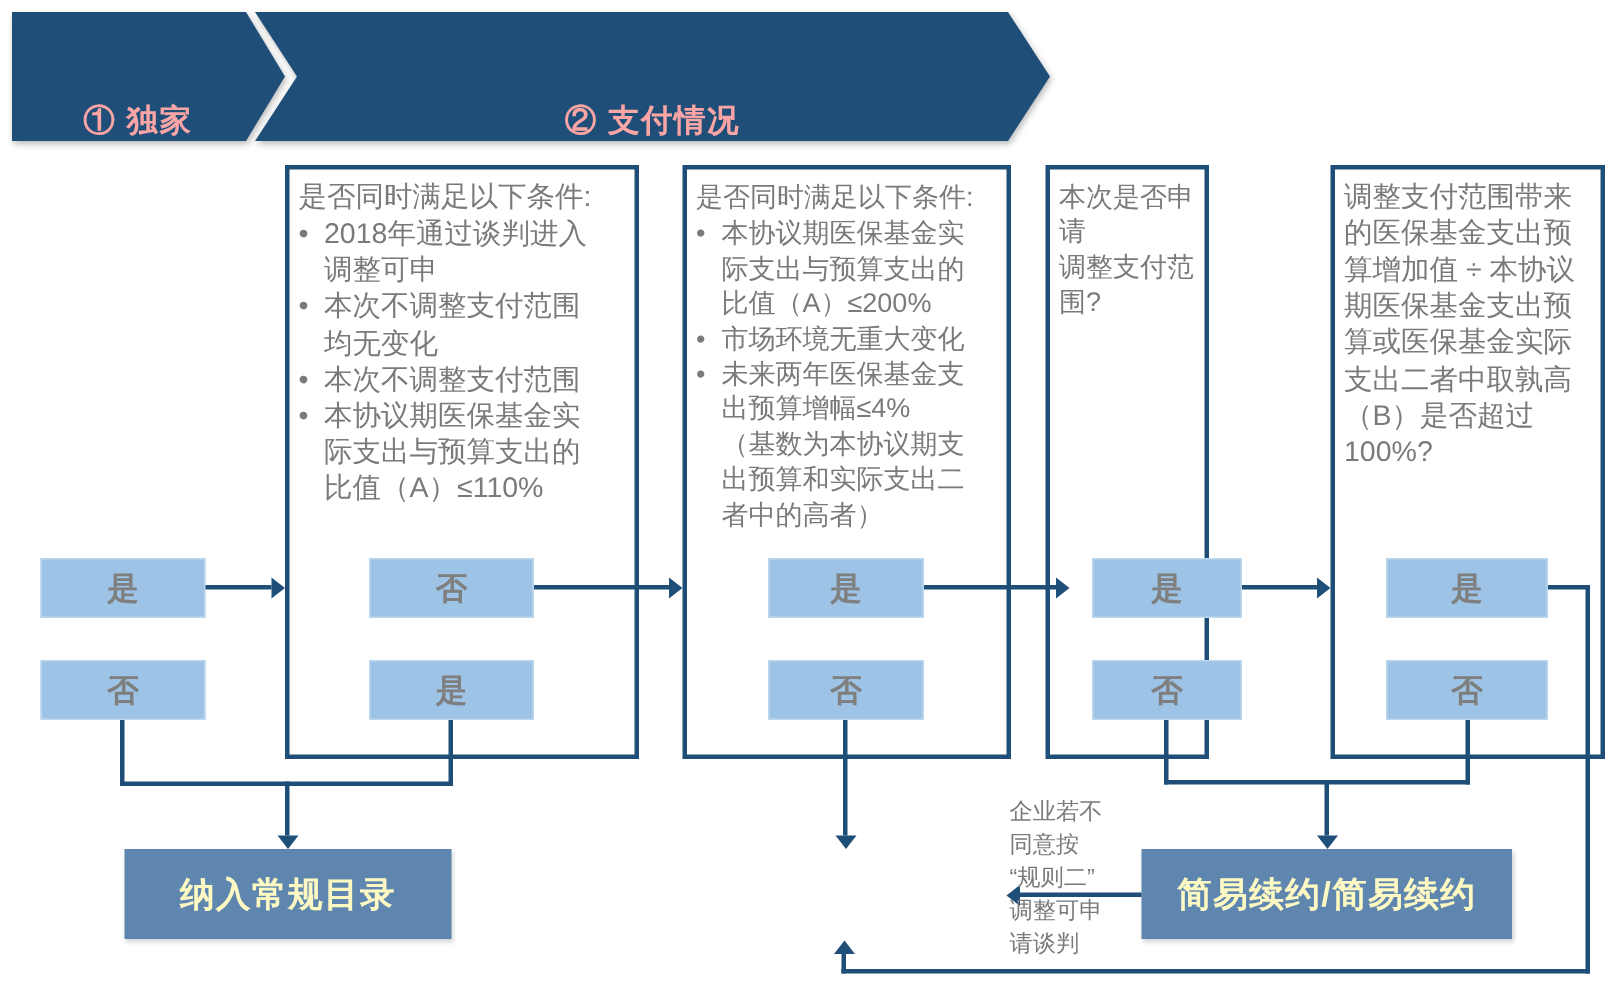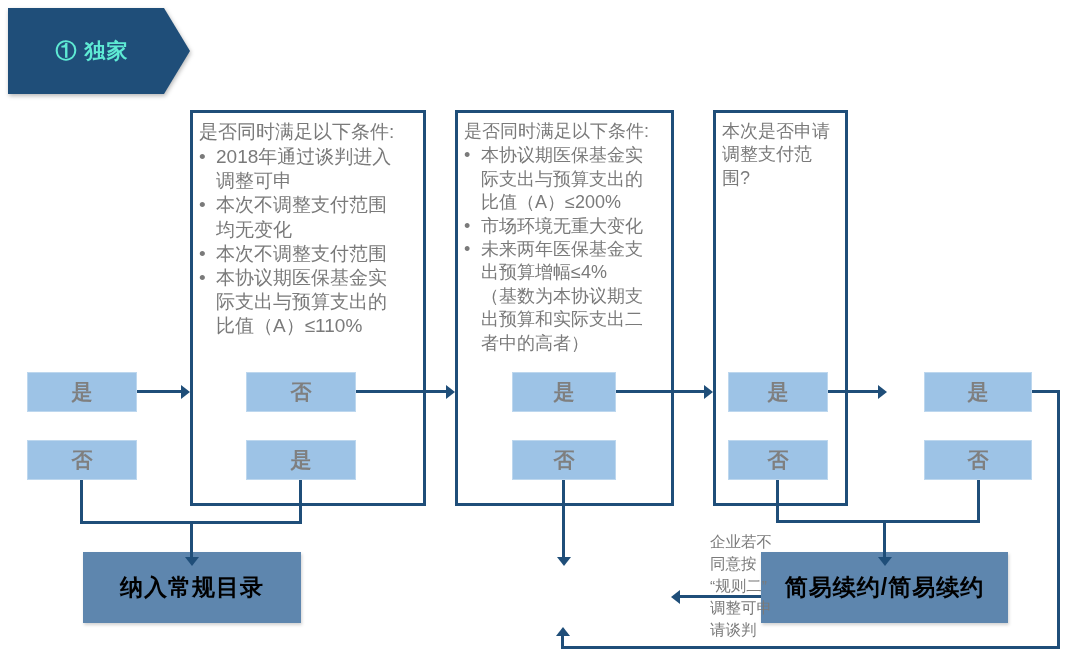--- a/index.html
+++ b/index.html
@@ -7,49 +7,49 @@
     --lblue:#9DC3E6;
     --steel:#5E86AE;
     --gray:#7A7A7A;
   }
   html,body{margin:0;padding:0;background:#ffffff;}
   body{font-family:"Liberation Sans", sans-serif;}
   #canvas{position:relative;width:1080px;height:664px;background:#ffffff;overflow:hidden;}
 
   
   .banner-wrap{position:absolute;top:8px;height:86px;filter:drop-shadow(1px 2px 2px rgba(0,0,0,.28));}
-  .banner{height:100%;background:var(--navy);color:#5eead4;font-weight:bold;font-size:21px;
-          display:flex;align-items:center;justify-content:center;letter-spacing:1px;}
+  .banner{height:100%;background:var(--navy);color:#fca5a5;font-weight:bold;font-size:21px;
+          display:flex;align-items:flex-end;justify-content:center;letter-spacing:1px;}
   #bw1{left:8px;width:182px;}
   #bw1 .banner{width:182px;clip-path:polygon(0 0,calc(100% - 26px) 0,100% 50%,calc(100% - 26px) 100%,0 100%);padding-right:14px;box-sizing:border-box;}
   #bw2{left:170px;width:530px;}
   #bw2 .banner{width:530px;clip-path:polygon(0 0,calc(100% - 28px) 0,100% 50%,calc(100% - 28px) 100%,0 100%,28px 50%);}
   #bw3{left:706px;width:366px;}
   #bw3 .banner{width:366px;clip-path:polygon(0 0,calc(100% - 28px) 0,100% 50%,calc(100% - 28px) 100%,0 100%,28px 50%);}
 
   
   .qbox{position:absolute;top:110px;height:396px;background:#fff;border:3px solid var(--navy);
         box-sizing:border-box;color:var(--gray);padding:7px 6px;}
   #q1{left:6px;width:152px;font-size:18px;line-height:1.3;}
   #q2{left:190px;width:236px;font-size:19px;line-height:1.27;}
   #q3{left:455px;width:219px;font-size:18px;line-height:1.3;}
-  #q4{left:713px;width:135px;font-size:18px;line-height:1.3;}
+  #q4{left:697px;width:109px;font-size:18px;line-height:1.3;}
   #q5{left:887px;width:183px;font-size:19px;line-height:1.28;}
   .qtext{white-space:pre-line;}
   .bullets{margin-top:1px;}
   .bullet{display:flex;}
   .bullet .dot{width:17px;flex:0 0 17px;}
   .bullet .btext{white-space:pre-line;flex:1;}
 
   
   .btn{position:absolute;height:40px;background:var(--lblue);border:1px solid #BDD7EE;box-sizing:border-box;
        color:#7f7f7f;font-size:21px;font-weight:600;display:flex;align-items:center;justify-content:center;}
 
   
-  .rbox{position:absolute;top:552px;height:71px;background:var(--steel);color:#000000;font-weight:bold;
+  .rbox{position:absolute;top:566px;height:60px;background:var(--steel);color:#fef9c3;font-weight:bold;
         font-size:23px;display:flex;align-items:center;justify-content:center;
         box-shadow:1px 2px 3px rgba(0,0,0,.18);letter-spacing:1px;}
   #r1{left:83px;width:218px;}
   #r2{left:456px;width:212px;}
   #r3{left:761px;width:247px;}
 
   
   .cl{position:absolute;background:var(--navy);}
   .cl.h{height:3px;}
   .cl.v{width:3px;}
@@ -57,30 +57,35 @@
                  border-top:7px solid transparent;border-bottom:7px solid transparent;border-left:9px solid var(--navy);}
   .head-l::before{content:'';position:absolute;right:100%;top:50%;margin-top:-7px;width:0;height:0;
                  border-top:7px solid transparent;border-bottom:7px solid transparent;border-right:9px solid var(--navy);}
   .head-d::after{content:'';position:absolute;top:100%;left:50%;margin-left:-7px;width:0;height:0;
                  border-left:7px solid transparent;border-right:7px solid transparent;border-top:9px solid var(--navy);}
   .head-u::before{content:'';position:absolute;bottom:100%;left:50%;margin-left:-7px;width:0;height:0;
                  border-left:7px solid transparent;border-right:7px solid transparent;border-bottom:9px solid var(--navy);}
 
   
   .annot{position:absolute;left:673px;top:531px;width:94px;color:var(--gray);font-size:15.5px;
-         line-height:22px;white-space:pre-line;margin-left:37px;}
+         line-height:22px;white-space:pre-line;}
 </style>
 </head>
 <body>
 
 <div id="canvas">
 
   <div class="banner-wrap" id="bw1">
     <div class="banner">
         <span>① 独家</span>
+      </div>
+  </div>
+  <div class="banner-wrap" id="bw2">
+    <div class="banner">
+        <span>② 支付情况</span>
       </div>
   </div>
 
 
   <div class="qbox" id="q2">
     <div class="qtext">是否同时满足以下条件:</div>
     <div class="bullets">
       <div class="bullet">
           <span class="dot">•</span>
           <span class="btext">2018年通过谈判进入
@@ -126,20 +131,30 @@
 者中的高者）</span>
         </div>
     </div>
   </div>
 
   <div class="qbox" id="q4">
     <div class="qtext">本次是否申请
 调整支付范围?</div>
   </div>
 
+  <div class="qbox" id="q5">
+    <div class="qtext">调整支付范围带来
+的医保基金支出预
+算增加值 ÷ 本协议
+期医保基金支出预
+算或医保基金实际
+支出二者中取孰高
+（B）是否超过
+100%?</div>
+  </div>
 
   <div class="btn" style="left:27px;top:372px;width:110px;">是</div>
   <div class="btn" style="left:27px;top:440px;width:110px;">否</div>
 
   <div class="btn" style="left:246px;top:372px;width:110px;">否</div>
   <div class="btn" style="left:246px;top:440px;width:110px;">是</div>
 
   <div class="btn" style="left:512px;top:372px;width:104px;">是</div>
   <div class="btn" style="left:512px;top:440px;width:104px;">否</div>
 

